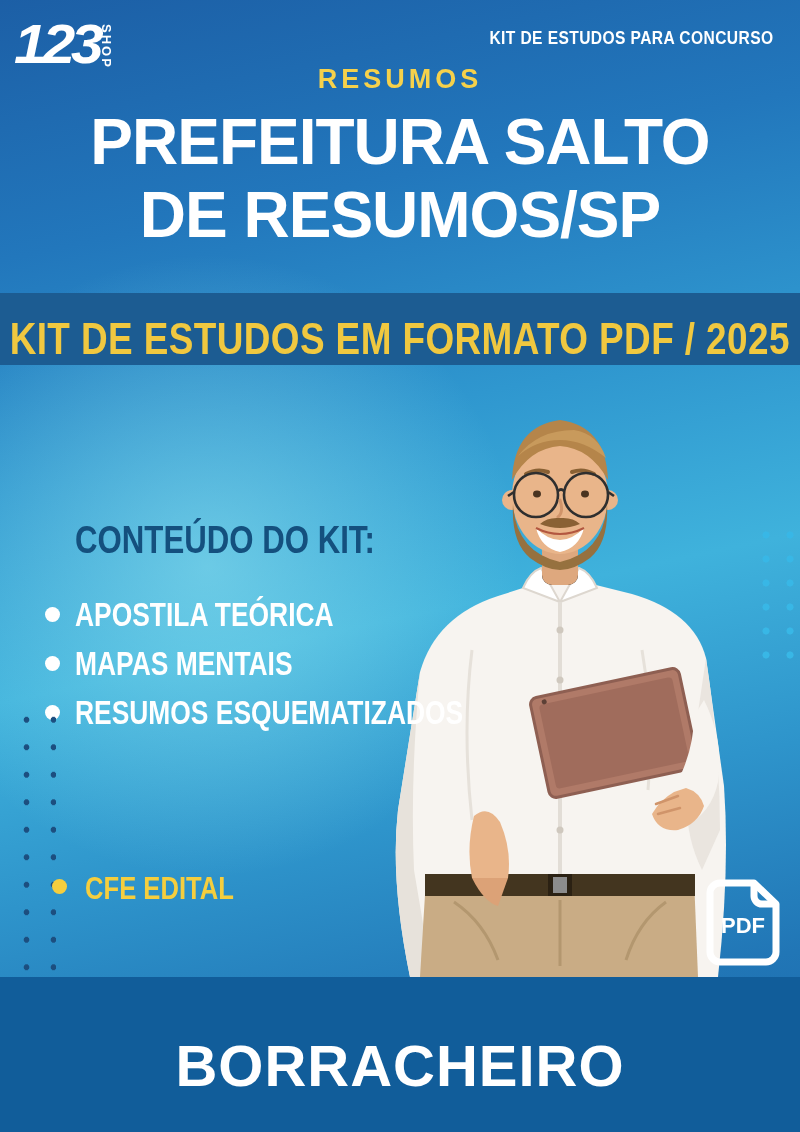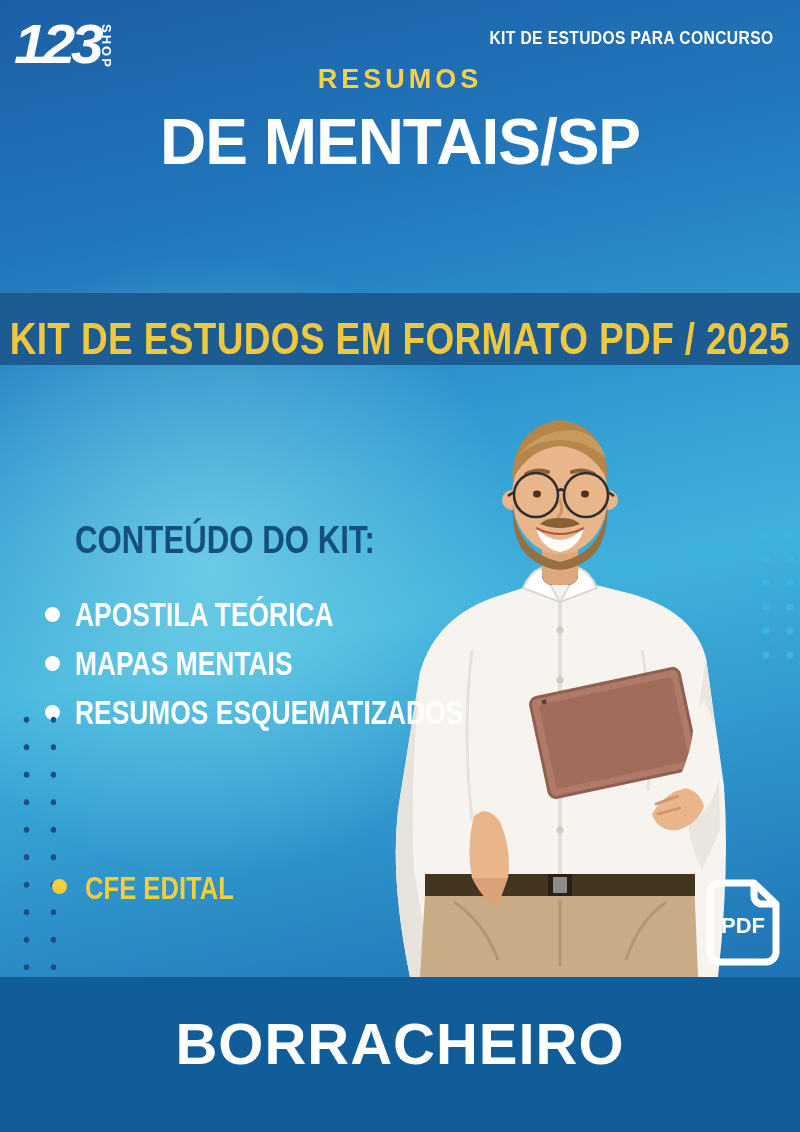--- a/index.html
+++ b/index.html
@@ -55,41 +55,42 @@
   .dots-right{left:752px;top:521px;width:46px;height:142px;
     background-image:radial-gradient(circle,#38b7e6 3.2px,rgba(0,0,0,0) 3.9px);
     background-size:24px 24px;background-position:2px 2px;}
 
   
   .pdf-icon{left:704px;top:878px;}
 
   
   .footer-band{left:0;top:977px;width:800px;height:155px;background:#115d9a;
     display:flex;align-items:flex-start;justify-content:center;}
-  .footer-role{margin-top:33px;color:#fff;font-weight:bold;font-size:58px;letter-spacing:1px;}
+  .footer-role{margin-top:55px;color:#fff;font-weight:bold;font-size:58px;letter-spacing:1px;}
 
   
   .person{left:322px;top:400px;width:468px;height:577px;overflow:hidden;}
 </style>
 </head>
 <body>
 
 <div class="poster">
 
   <div class="abs logo">
     <div class="logo-number">123</div>
     <div class="logo-sub">SHOP</div>
   </div>
 
   <div class="abs tagline">KIT DE ESTUDOS PARA CONCURSO</div>
 
   <div class="abs kicker">RESUMOS</div>
 
   <div class="abs title">
-    <div>DE MENTAIS/SP</div>
+    <div>PREFEITURA SALTO</div>
+    <div>DE RESUMOS/SP</div>
   </div>
 
   <div class="abs banner">
     <div class="banner-text">KIT DE ESTUDOS EM FORMATO PDF / 2025</div>
   </div>
 
   <div class="abs dots-right"></div>
 
   <div class="abs person">
     <svg width="468" height="577" viewBox="0 0 468 577">

